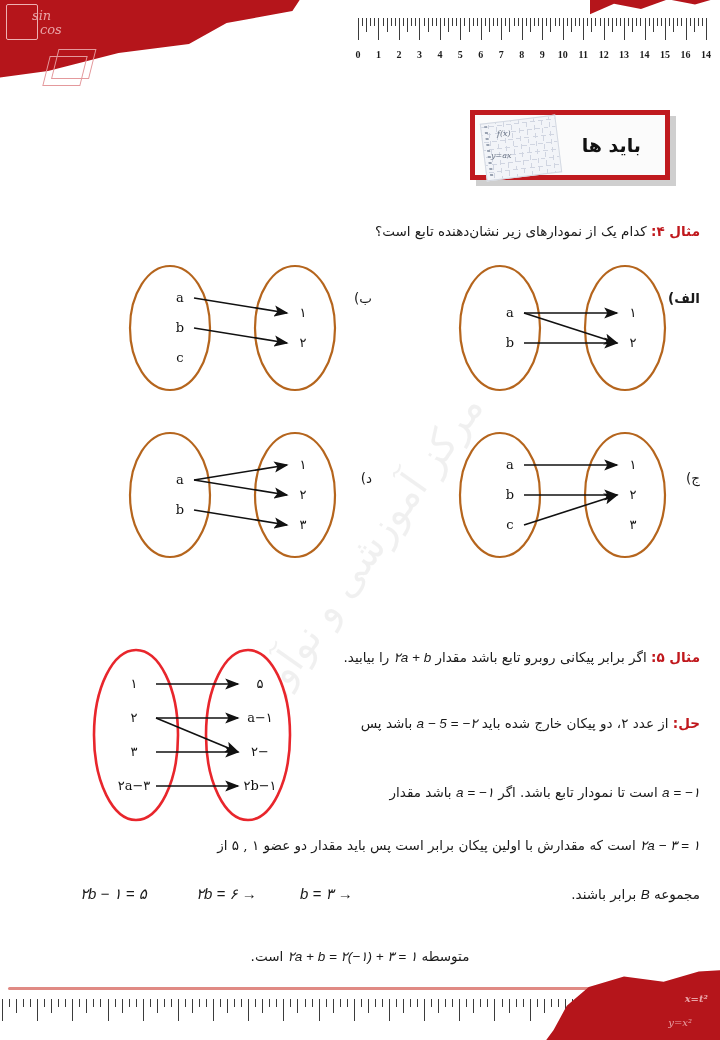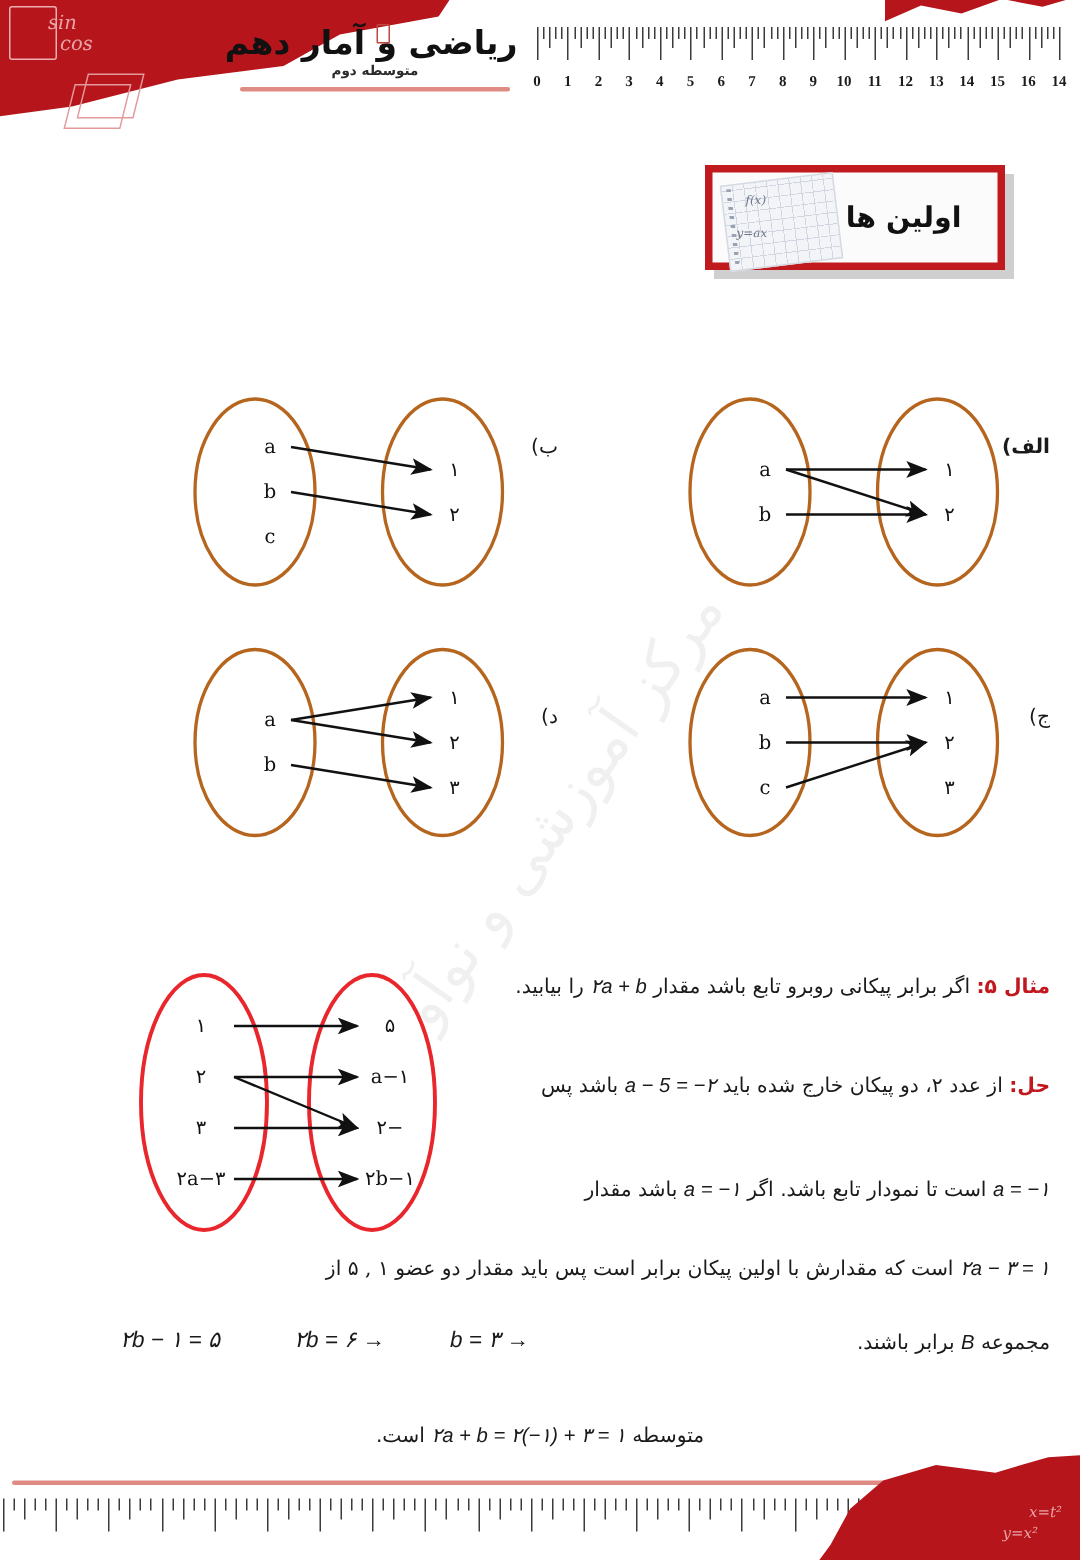--- a/index.html
+++ b/index.html
@@ -161,26 +161,20 @@
 
   <div class="header">
     <div class="hdr-splash">
       <div class="blob"></div>
       <div class="box2"></div>
       <div class="doodle d1">sin</div>
       <div class="doodle d2">cos</div>
       <div class="cube"></div>
     </div>
 
-    <div class="brand">
-      <div class="tick"></div>
-      <div class="title">ریاضی و آمار دهم</div>
-      <div class="sub">متوسطه دوم</div>
-      <div class="rule"></div>
-    </div>
 
     <div class="ruler">
       <div class="marks" id="hdr-ruler-marks">
           <i style="left:0.00px;height:22px;"></i>
           <i style="left:4.09px;height:8px;"></i>
           <i style="left:8.19px;height:14px;"></i>
           <i style="left:12.28px;height:8px;"></i>
           <i style="left:16.38px;height:8px;"></i>
           <i style="left:20.47px;height:22px;"></i>
           <i style="left:24.56px;height:8px;"></i>
@@ -286,26 +280,30 @@
         </div>
     </div>
   </div>
 
   <div class="badge-wrap">
     <div class="badge-shadow"></div>
     <div class="badge">
       <div class="note"></div>
       <div class="scribble" style="top:14px;left:22px;">f(x)</div>
       <div class="scribble" style="top:36px;left:16px;">y=ax</div>
-      <div class="lbl">اولین ها</div>
+      <div class="lbl">باید ها</div>
     </div>
   </div>
 
   <div class="content">
 
+    <div class="txt" style="top:221px;right:20px;">
+      <span class="tag">مثال ۴:</span>
+      <span>کدام یک از نمودارهای زیر نشان‌دهنده تابع است؟</span>
+    </div>
 
     <div class="optlabel" style="top:290px;right:20px;font-weight:bold;">الف)</div>
     <div class="optlabel" style="top:290px;right:348px;">ب)</div>
     <div class="optlabel" style="top:470px;right:20px;">ج)</div>
     <div class="optlabel" style="top:470px;right:348px;">د)</div>
 
     <div class="diagram" id="diag-alef" style="top:258px;left:455px;">
         <svg width="215" height="140" viewBox="0 0 215 140">
           <defs>
             <marker id="ah-diag-alef" markerWidth="9" markerHeight="7" refX="8" refY="3.5" orient="auto">
@@ -536,18 +534,18 @@
         <i style="left:548.75px;height:8px;"></i>
         <i style="left:555.79px;height:8px;"></i>
         <i style="left:562.82px;height:22px;"></i>
         <i style="left:569.86px;height:8px;"></i>
         <i style="left:576.89px;height:14px;"></i>
         <i style="left:583.93px;height:8px;"></i>
         <i style="left:590.96px;height:8px;"></i>
         <i style="left:598.00px;height:22px;"></i>
       </div>
     <div class="blob"></div>
-    <div class="fdoodle" style="bottom:26px;right:12px;">x=t²</div>
+    <div class="fdoodle" style="bottom:36px;right:12px;font-weight:bold;">x=t²</div>
     <div class="fdoodle" style="bottom:12px;right:28px;">y=x²</div>
   </div>
 
   <div class="topblob"></div>
 </div>
 
 </body></html>

